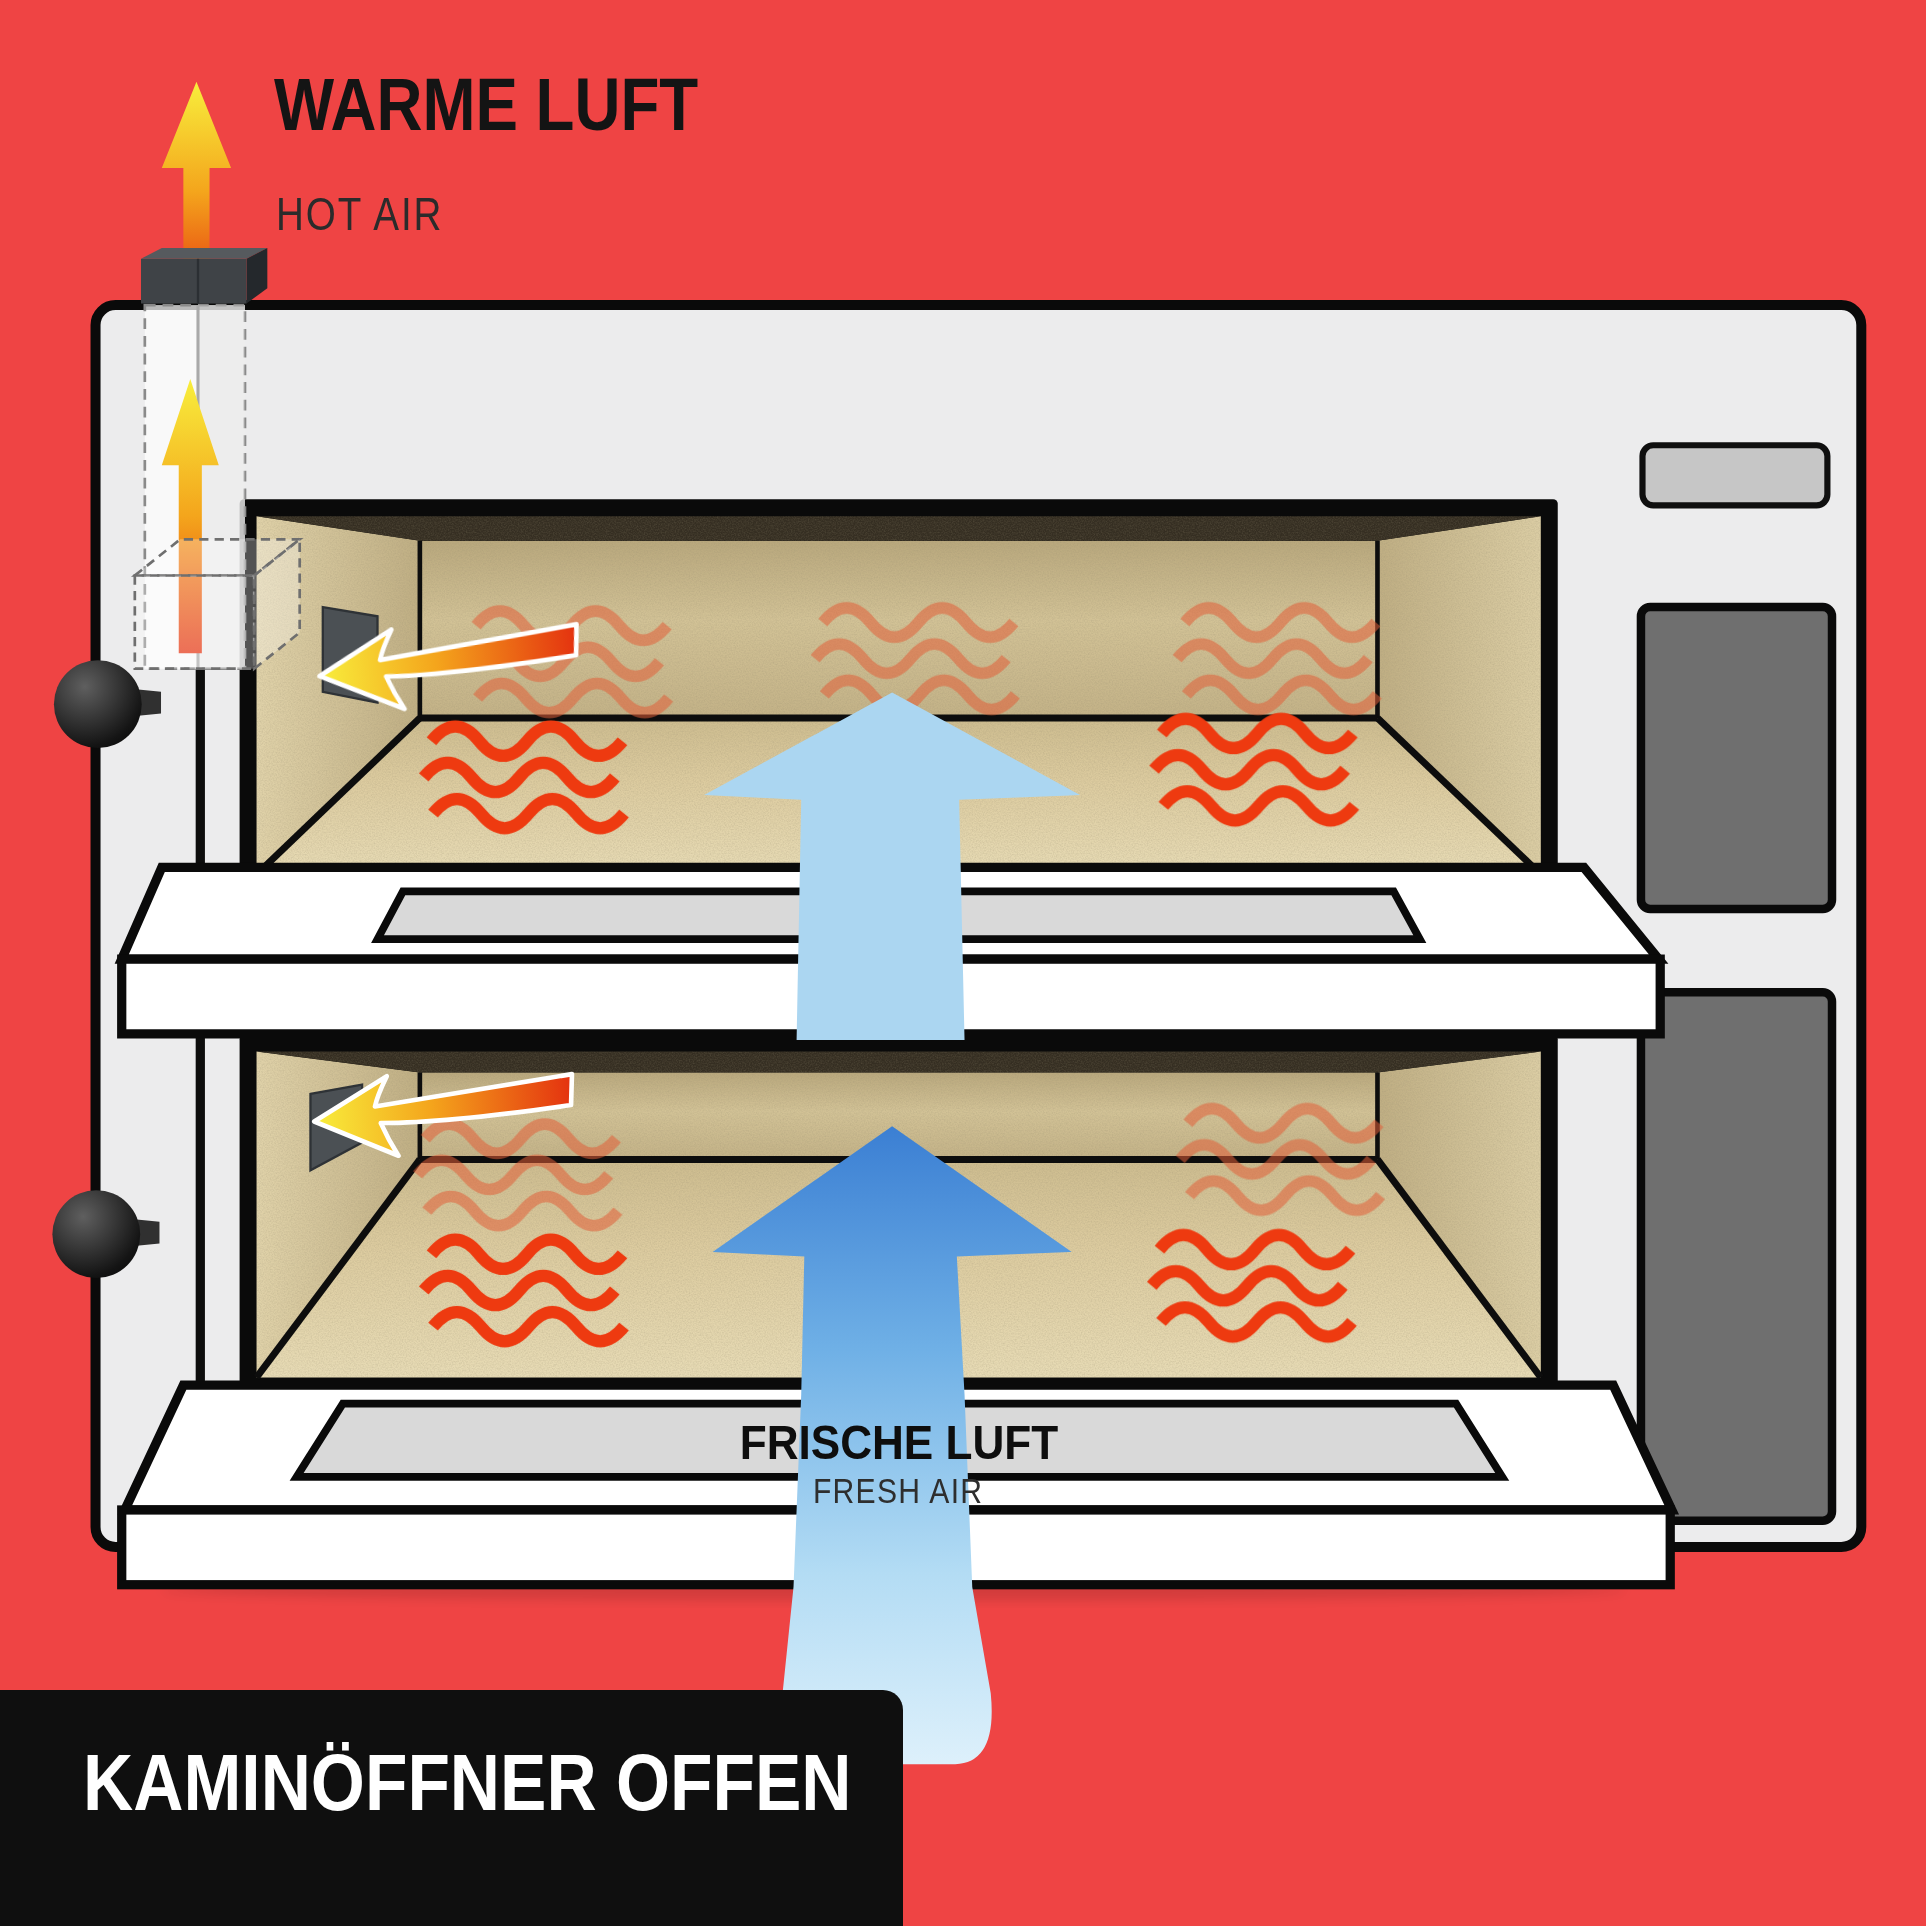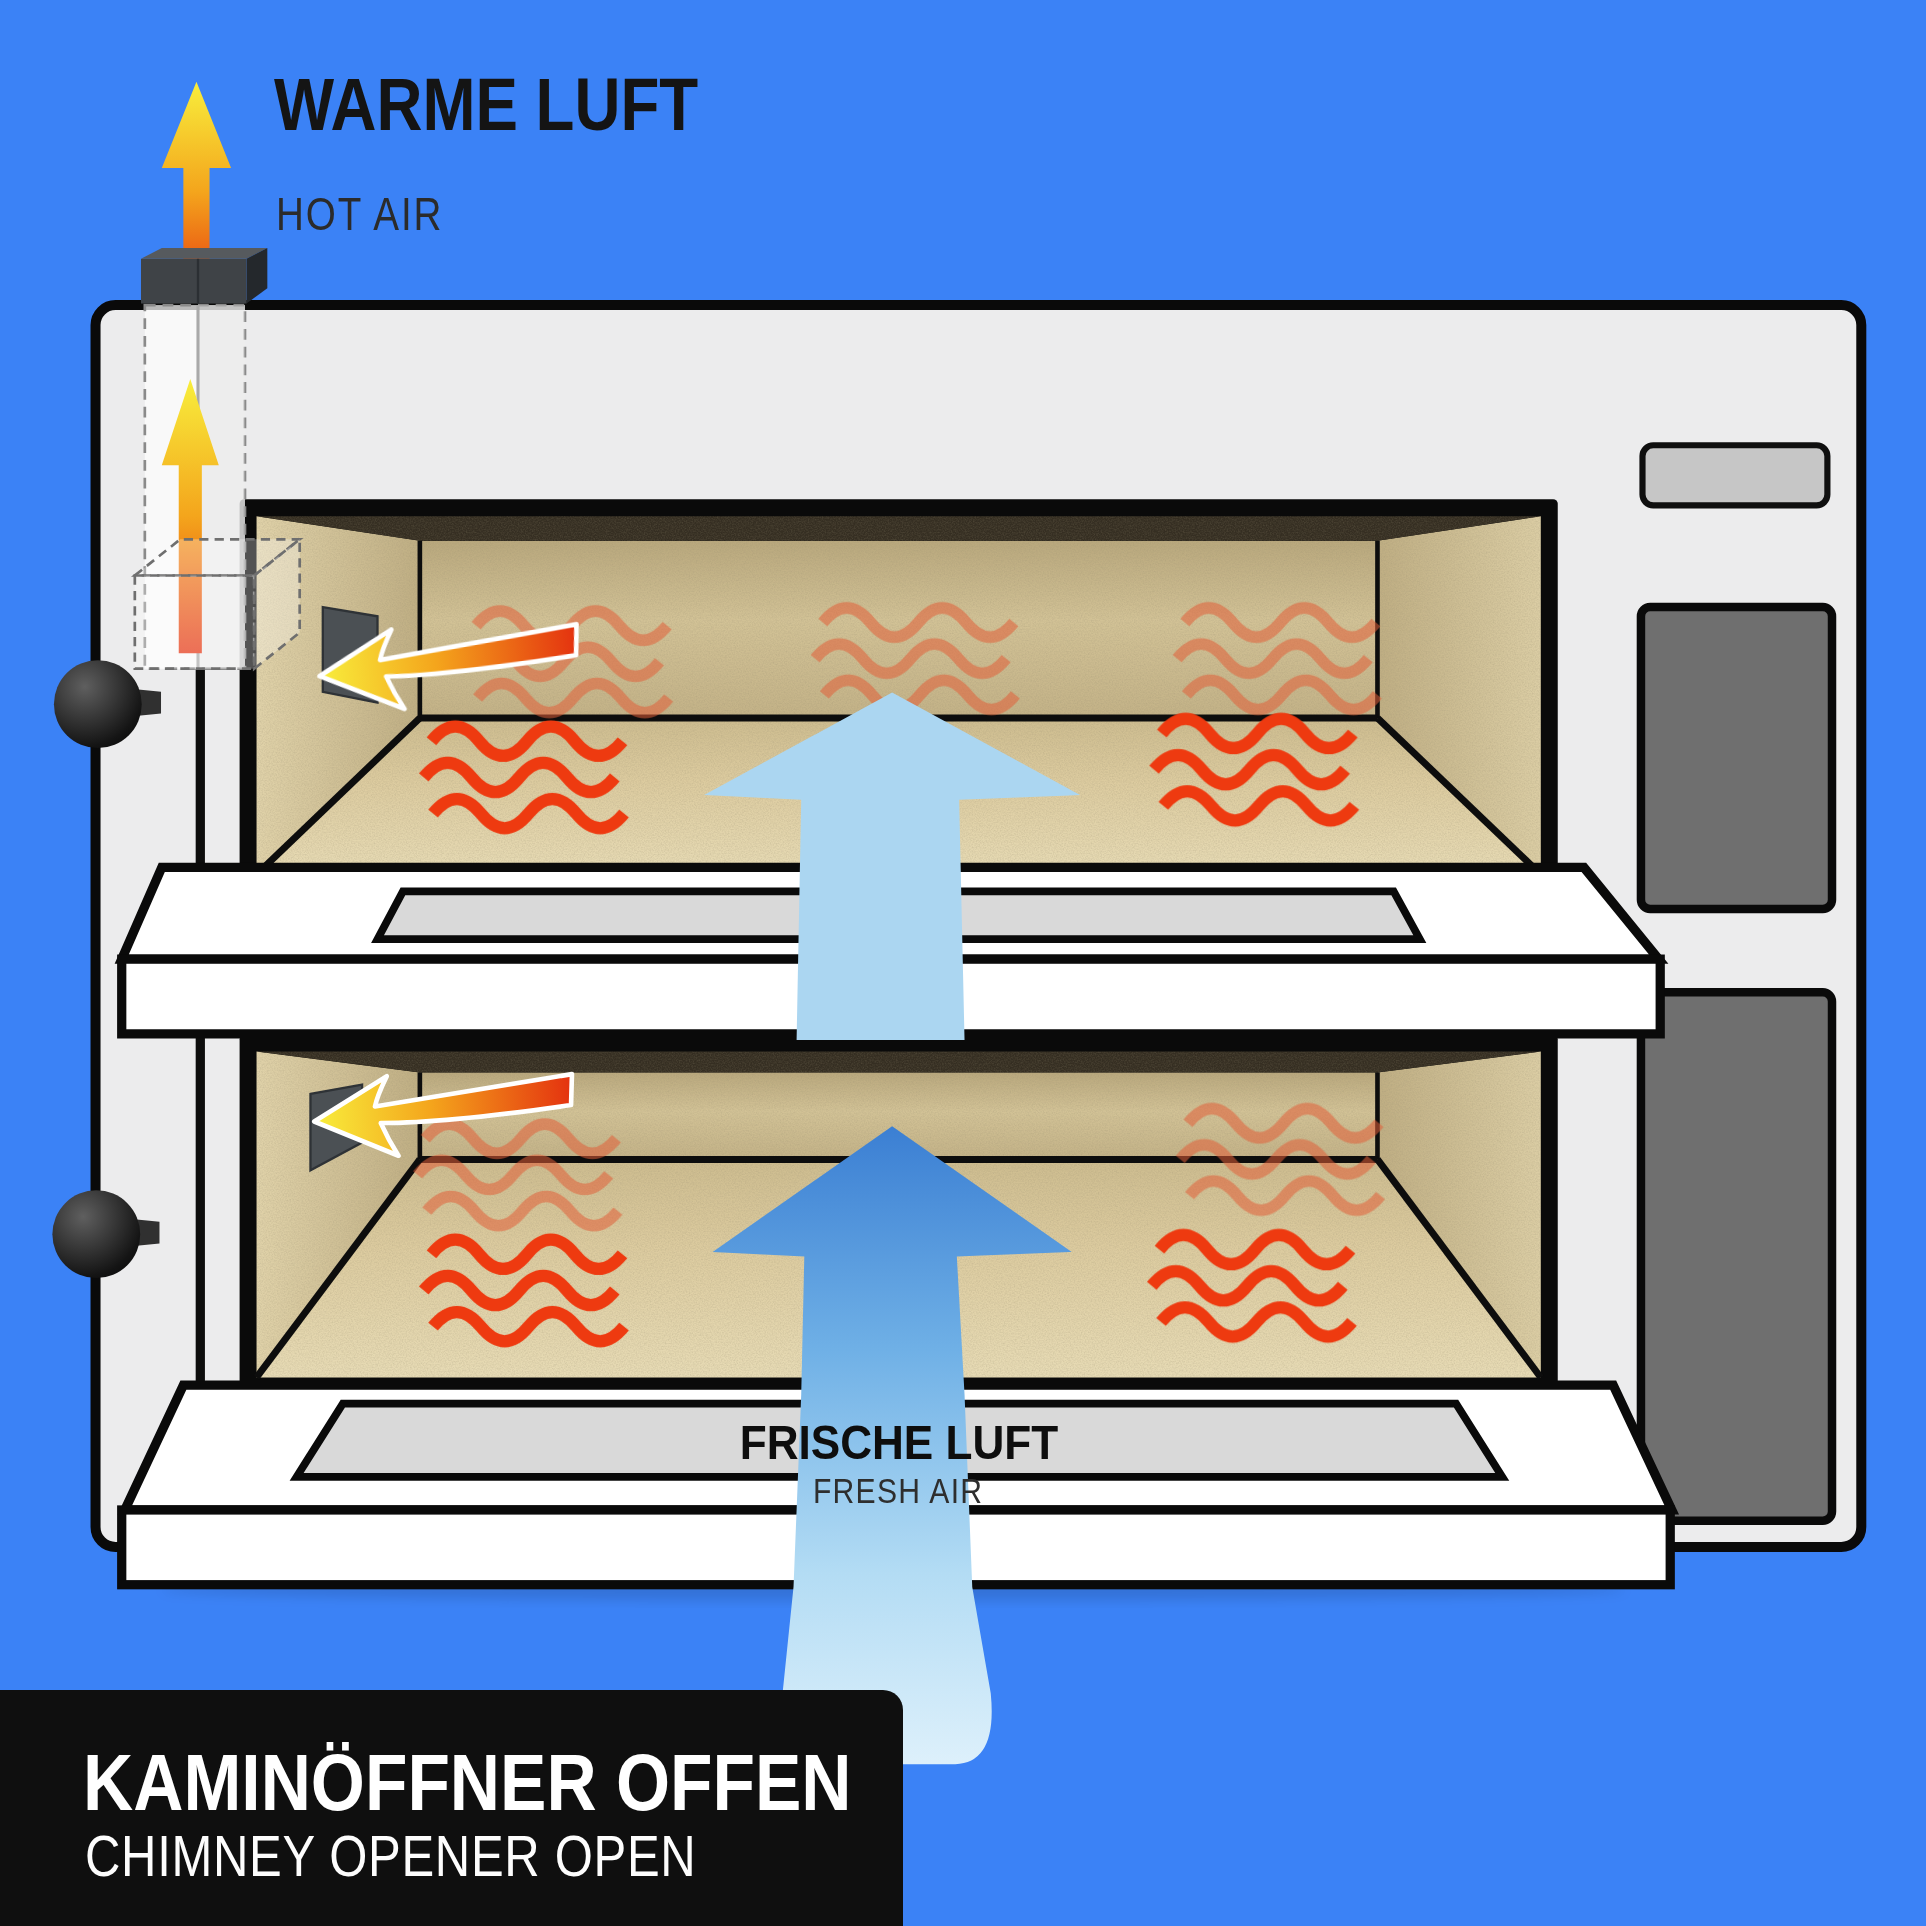--- a/index.html
+++ b/index.html
@@ -1,16 +1,16 @@
 <!DOCTYPE html>
 <html style="font-size:12.3px"><head>
 <meta charset="utf-8">
 <style>
   html,body{margin:0;padding:0;background:#fff;}
-  .stage{position:relative;width:1926px;height:1926px;background:#3b82f6;overflow:hidden;
+  .stage{position:relative;width:1926px;height:1926px;background:#ef4444;overflow:hidden;
          font-family:"Liberation Sans", sans-serif;}
   .stage svg{position:absolute;left:0;top:0;}
   .lbl{position:absolute;white-space:nowrap;line-height:1;}
   .cond{display:inline-block;transform-origin:left center;}
   .cond-c{display:inline-block;transform-origin:center center;}
   .warm-de{left:274px;top:68px;font-size:74px;font-weight:bold;color:#141414;}
   .warm-de .cond{transform:scaleX(.86);}
   .warm-en{left:276px;top:151px;font-size:46px;font-weight:normal;color:#2b2b2b;letter-spacing:2.3px;margin-top:40px;}
   .warm-en .cond{transform:scaleX(.84);}
   .fresh-de{top:1418px;font-size:49px;font-weight:bold;color:#0e0e0e;width:771px;left:513px;text-align:center;}
@@ -219,17 +219,14 @@
     <span class="cond-c">FRISCHE LUFT</span>
   </div>
   <div class="lbl fresh-en">
     <span class="cond-c">FRESH AIR</span>
   </div>
 
   <div class="caption"></div>
   <div class="lbl cap-title">
     <span class="cond">KAMINÖFFNER OFFEN</span>
   </div>
-  <div class="lbl cap-sub">
-    <span class="cond">CHIMNEY OPENER OPEN</span>
-  </div>
 </div>
 
 
 </body></html>

